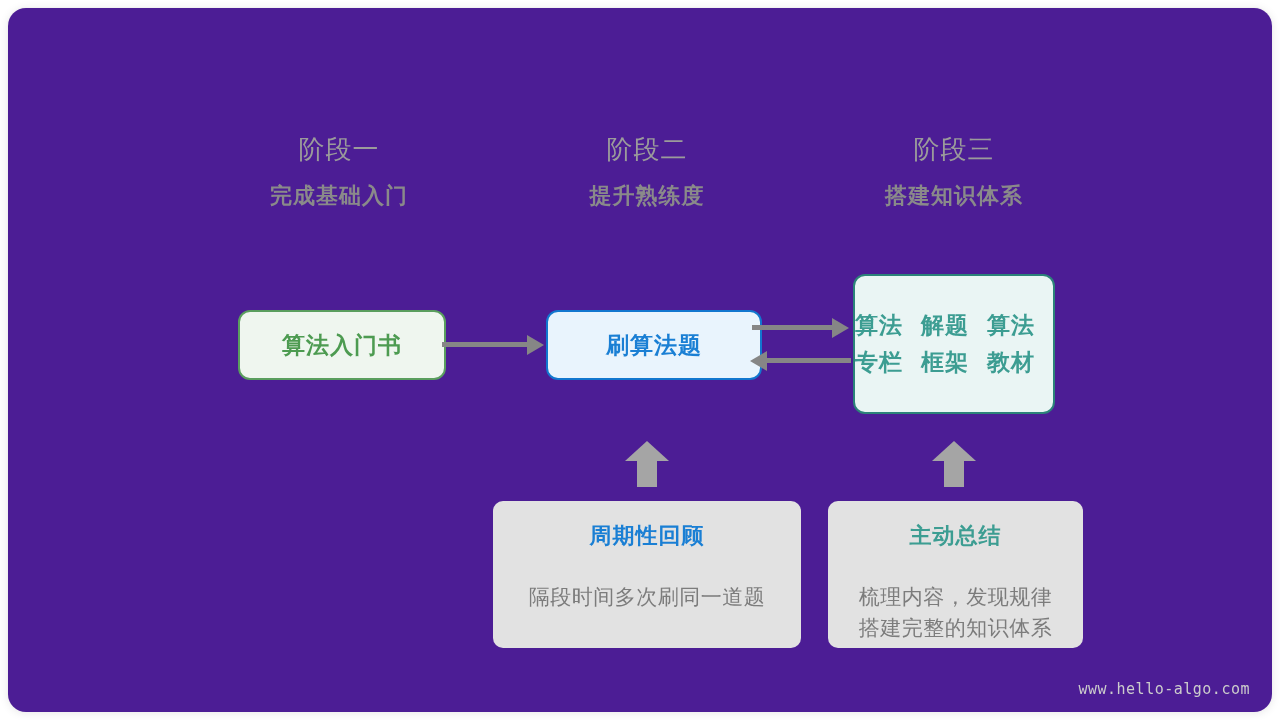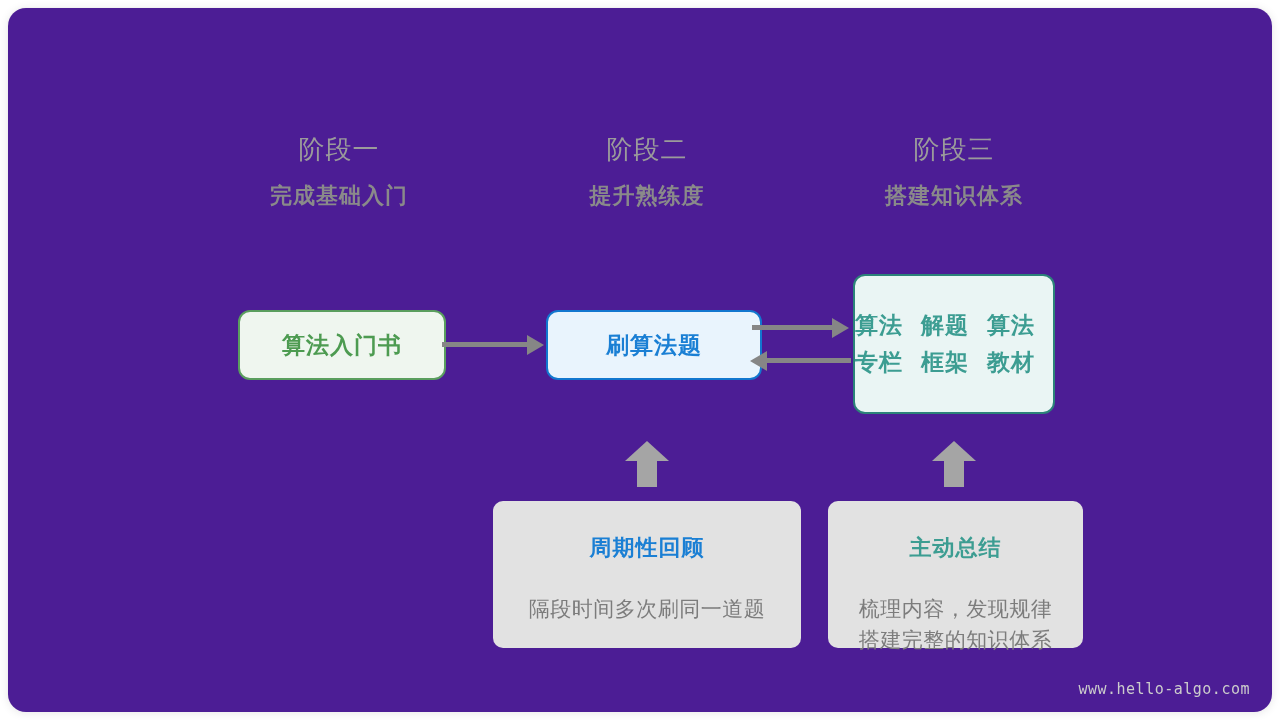--- a/index.html
+++ b/index.html
@@ -153,21 +153,21 @@
   #block-arrow-left  { left: 617px; top: 433px; }
   #block-arrow-right { left: 924px; top: 433px; }
 
   
   .tip-card {
     position: absolute;
     box-sizing: border-box;
     background: #e2e2e2;
     border-radius: 10px;
     text-align: center;
-    padding-top: 32px;
+    padding-top: 20px;
   }
   #tip-card-review  { left: 485px; top: 493px; width: 308px; height: 147px; }
   #tip-card-summary { left: 820px; top: 493px; width: 255px; height: 147px; }
 
   .tip-title {
     font-size: 22px;
     font-weight: bold;
     letter-spacing: 1px;
     line-height: 30px;
   }

